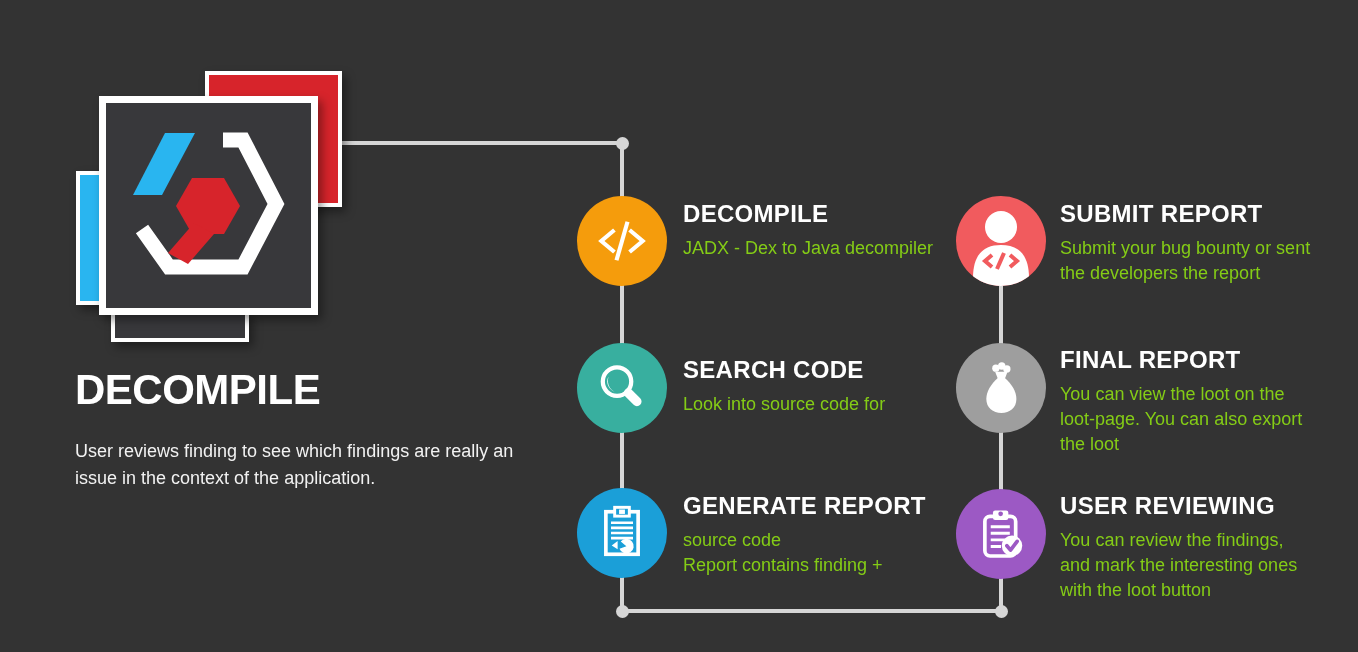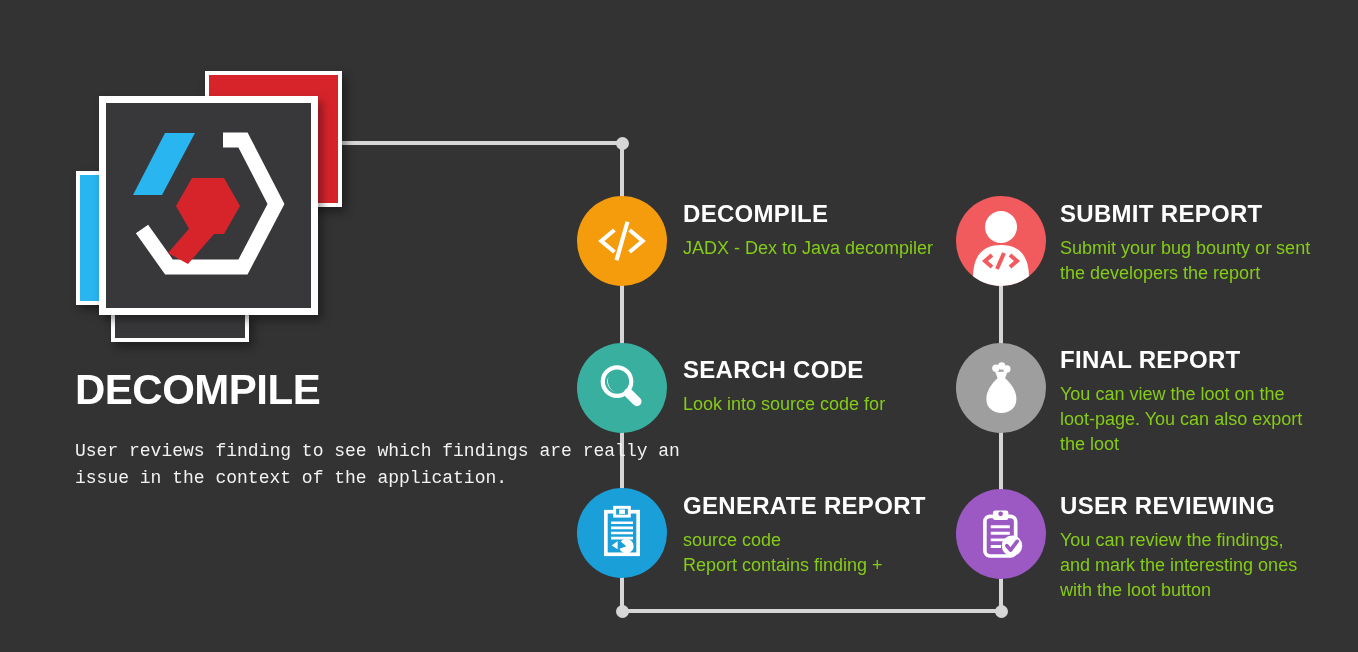--- a/index.html
+++ b/index.html
@@ -13,21 +13,21 @@
       box-shadow:4px 5px 9px rgba(0,0,0,0.40);z-index:1;}
   .sq.main{border-width:7px;z-index:2;display:flex;align-items:center;justify-content:center;}
   .circle{position:absolute;width:90px;height:90px;border-radius:50%;z-index:3;
           display:flex;align-items:center;justify-content:center;overflow:hidden;}
   .step-text{position:absolute;width:300px;}
   .step-title{font-size:24px;font-weight:bold;color:#ffffff;letter-spacing:0.3px;margin:0 0 8px 0;}
   .step-line{font-size:18px;color:#84cc16;line-height:25px;white-space:nowrap;}
   .page-title{position:absolute;left:75px;top:366px;margin:0;font-size:42px;font-weight:bold;
               color:#ffffff;letter-spacing:-0.5px;}
   .page-subtitle{position:absolute;left:75px;top:438px;}
-  .subtitle-line{font-size:18px;color:#F2F2F2;line-height:27px;white-space:nowrap;font-family:Liberation Mono, monospace;}
+  .subtitle-line{font-size:18px;color:#F2F2F2;line-height:27px;white-space:nowrap;}
   
   .h-top{left:340px;top:141px;width:284px;height:4px;}
   .v-left{left:620px;top:143px;width:4px;height:470px;}
   .h-bottom{left:620px;top:609px;width:383px;height:4px;}
   .v-right{left:999px;top:240px;width:4px;height:373px;}
   .dot-a{left:616px;top:137px;}
   .dot-b{left:616px;top:605px;}
   .dot-c{left:995px;top:605px;}
   
   .c-l1{left:577px;top:196px;}

